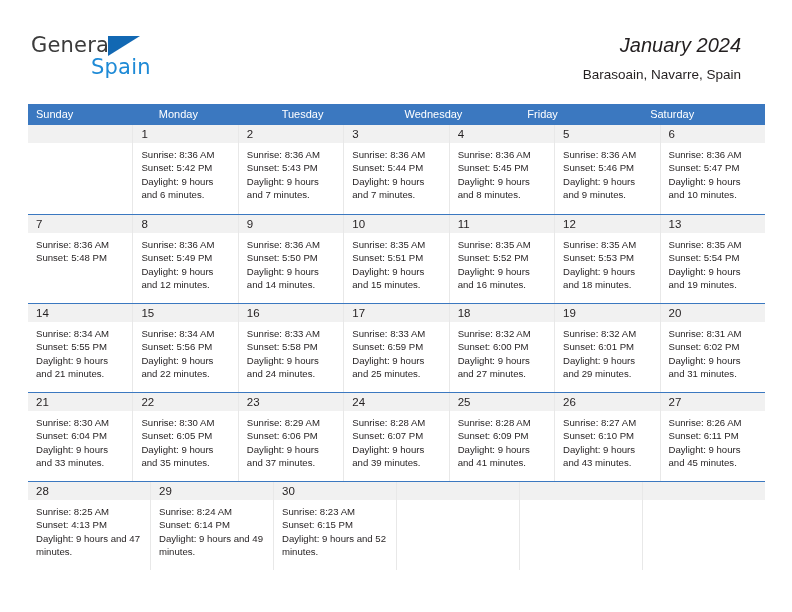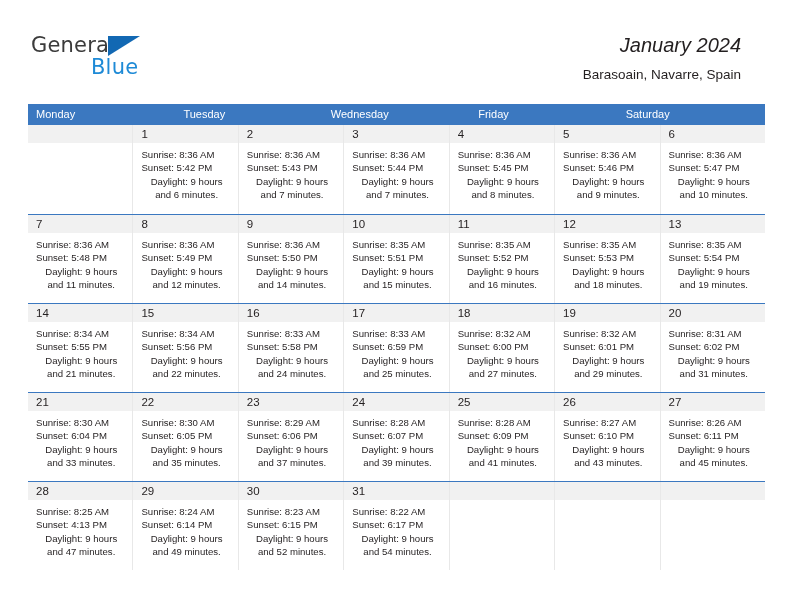--- a/index.html
+++ b/index.html
@@ -149,46 +149,46 @@
     padding: 5px 6px 0 8px;
     font-size: 9.6px;
     line-height: 13.4px;
     color: #231f20;
   }
   .day-info div {
     white-space: nowrap;
   }
   .day-info .daylight {
     white-space: normal;
-    text-align: center;
   }
 </style>
 </head>
 <body>
 
 <div class="page">
 
   <div class="header">
 
     <div class="logo">
       <span class="logo-general">General</span>
       <span class="logo-triangle"></span>
-      <span class="logo-blue">Blue</span>
+      <span class="logo-blue">Spain</span>
     </div>
 
     <div class="title-block">
       <div class="cal-title">January 2024</div>
       <div class="cal-subtitle">Barasoain, Navarre, Spain</div>
     </div>
 
   </div>
 
   <div class="calendar">
 
     <div class="weekday-row">
+      <div class="weekday-cell">Sunday</div>
       <div class="weekday-cell">Monday</div>
       <div class="weekday-cell">Tuesday</div>
       <div class="weekday-cell">Wednesday</div>
       <div class="weekday-cell">Friday</div>
       <div class="weekday-cell">Saturday</div>
     </div>
 
     <div class="week-row first">
       <div class="day-cell">
         <div class="day-number"></div>
@@ -247,21 +247,20 @@
         </div>
       </div>
     </div>
 
     <div class="week-row">
       <div class="day-cell">
         <div class="day-number">7</div>
         <div class="day-info">
           <div>Sunrise: 8:36 AM</div>
           <div>Sunset: 5:48 PM</div>
-          <div class="daylight">Daylight: 9 hours and 11 minutes.</div>
         </div>
       </div>
       <div class="day-cell">
         <div class="day-number">8</div>
         <div class="day-info">
           <div>Sunrise: 8:36 AM</div>
           <div>Sunset: 5:49 PM</div>
           <div class="daylight">Daylight: 9 hours and 12 minutes.</div>
         </div>
       </div>
@@ -444,28 +443,20 @@
       </div>
       <div class="day-cell">
         <div class="day-number">30</div>
         <div class="day-info">
           <div>Sunrise: 8:23 AM</div>
           <div>Sunset: 6:15 PM</div>
           <div class="daylight">Daylight: 9 hours and 52 minutes.</div>
         </div>
       </div>
       <div class="day-cell">
-        <div class="day-number">31</div>
-        <div class="day-info">
-          <div>Sunrise: 8:22 AM</div>
-          <div>Sunset: 6:17 PM</div>
-          <div class="daylight">Daylight: 9 hours and 54 minutes.</div>
-        </div>
-      </div>
-      <div class="day-cell">
         <div class="day-number"></div>
         <div class="day-info">
           <div></div>
           <div></div>
           <div class="daylight"></div>
         </div>
       </div>
       <div class="day-cell">
         <div class="day-number"></div>
         <div class="day-info">

